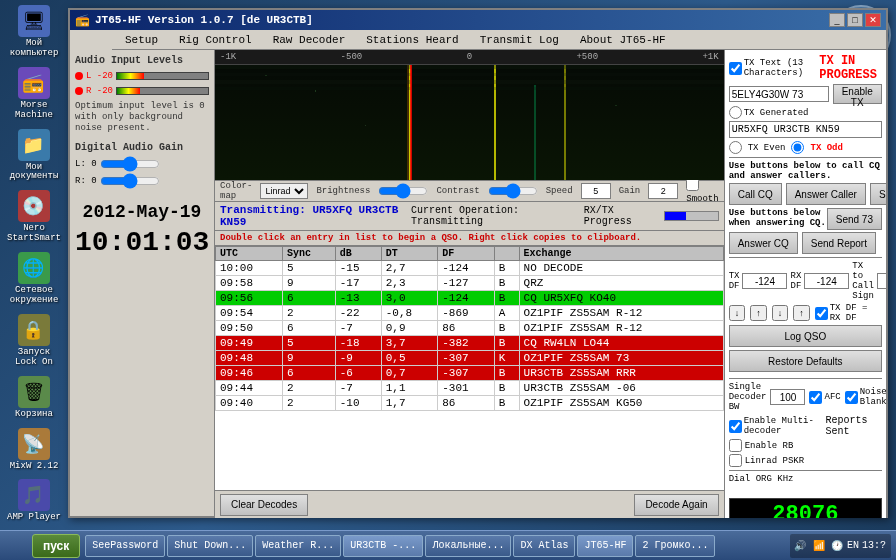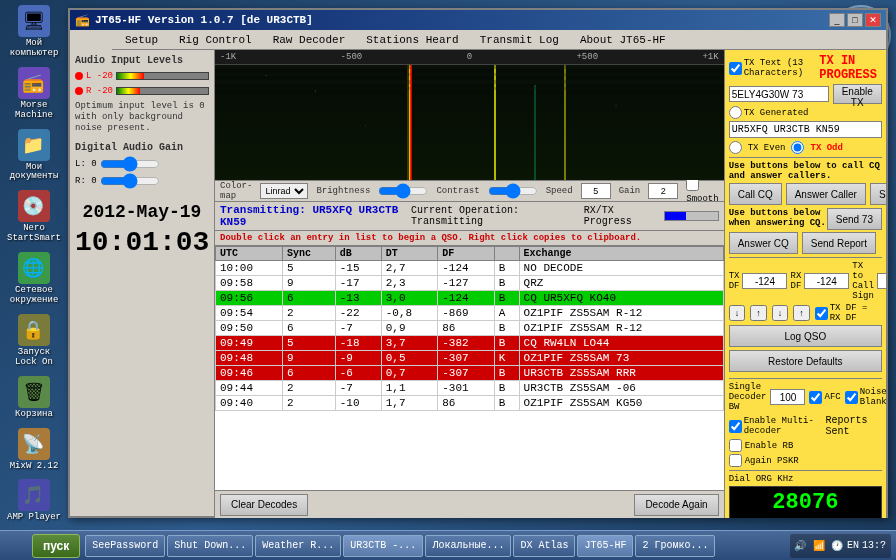--- a/index.html
+++ b/index.html
@@ -414,21 +414,21 @@
     }
 
     .decode-again-btn {
       margin-left: auto;
     }
 
     
     .right-panel {
       width: 235px;
       border-left: 1px solid #808080;
-      background: #fde047;
+      background: #ffffff;
       padding: 4px;
       font-size: 10px;
       overflow-y: auto;
     }
 
     .tx-in-progress {
       color: red;
       font-weight: bold;
       font-size: 12px;
     }
@@ -1029,27 +1029,27 @@
           <span>Reports Sent</span>
         </div>
 
         
         <div class="checkbox-row">
           <input type="checkbox" style="">
           <span>Enable RB</span>
         </div>
         <div class="checkbox-row">
           <input type="checkbox" style="">
-          <span>Again PSKR</span>
+          <span>Linrad PSKR</span>
         </div>
 
         <div class="section-divider"></div>
 
         
-        <div style="display:flex;justify-content:space-between;align-items:center;font-size:9px;margin-bottom:2px;">
+        <div style="display:flex;justify-content:space-between;align-items:center;font-size:9px;margin-bottom:14px;">
           <span>Dial ORG KHz</span>
         </div>
         <div class="dial-freq-display">28076</div>
         
 
       </div>
     </div>
   </div>
 
   <div class="taskbar">

